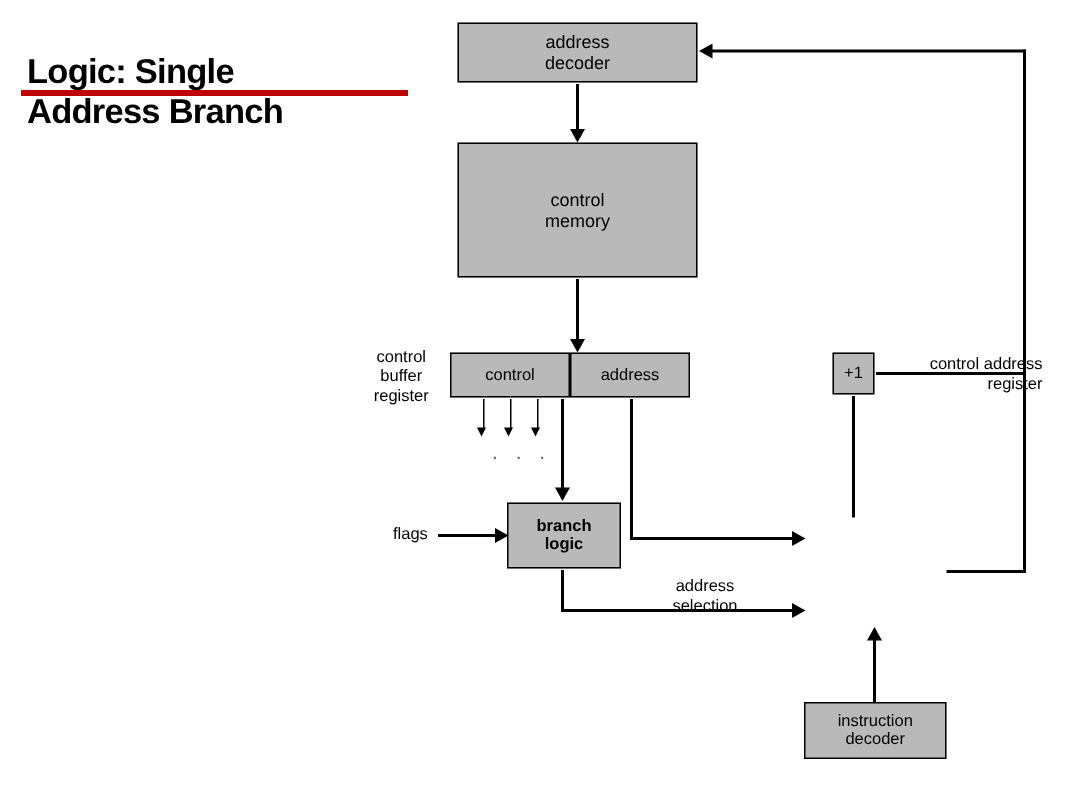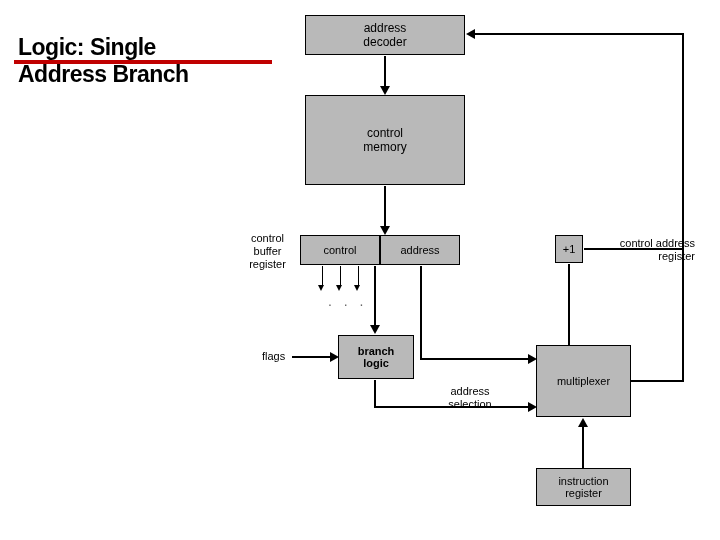--- a/index.html
+++ b/index.html
@@ -180,32 +180,29 @@
   </div>
 
   <div class="arrow-line" style="left:124px; top:380px; width:2px; height:28px;"></div>
   <div class="arrow-line" style="left:124px; top:406px; width:156px; height:2px;"></div>
   <div class="arrow-head right" style="left:278px; top:402px;"></div>
   <div class="label" style="left:185px; top:385px; width:70px;">
     <span style="white-space:pre-line;">address
 selection</span>
   </div>
 
-  <div class="box small" style="left:286px; top:345px; width:95px; height:72px;">
-    <span>multiplexer</span>
-  </div>
 
   <div class="arrow-line" style="left:318px; top:264px; width:2px; height:81px;"></div>
 
   <div class="arrow-line" style="left:432px; top:380px; width:2px; height:0px;"></div>
 
   <div class="arrow-line" style="left:381px; top:380px; width:53px; height:2px;"></div>
   <div class="arrow-line" style="left:432px; top:250px; width:2px; height:132px;"></div>
 
   <div class="box small" style="left:286px; top:468px; width:95px; height:38px;">
     <span style="white-space:pre-line;">instruction
-register</span>
+decoder</span>
   </div>
 
   <div class="arrow-line" style="left:332px; top:426px; width:2px; height:42px;"></div>
   <div class="arrow-head up" style="left:328px; top:418px;"></div>
 
 </div>
 
 </body></html>

